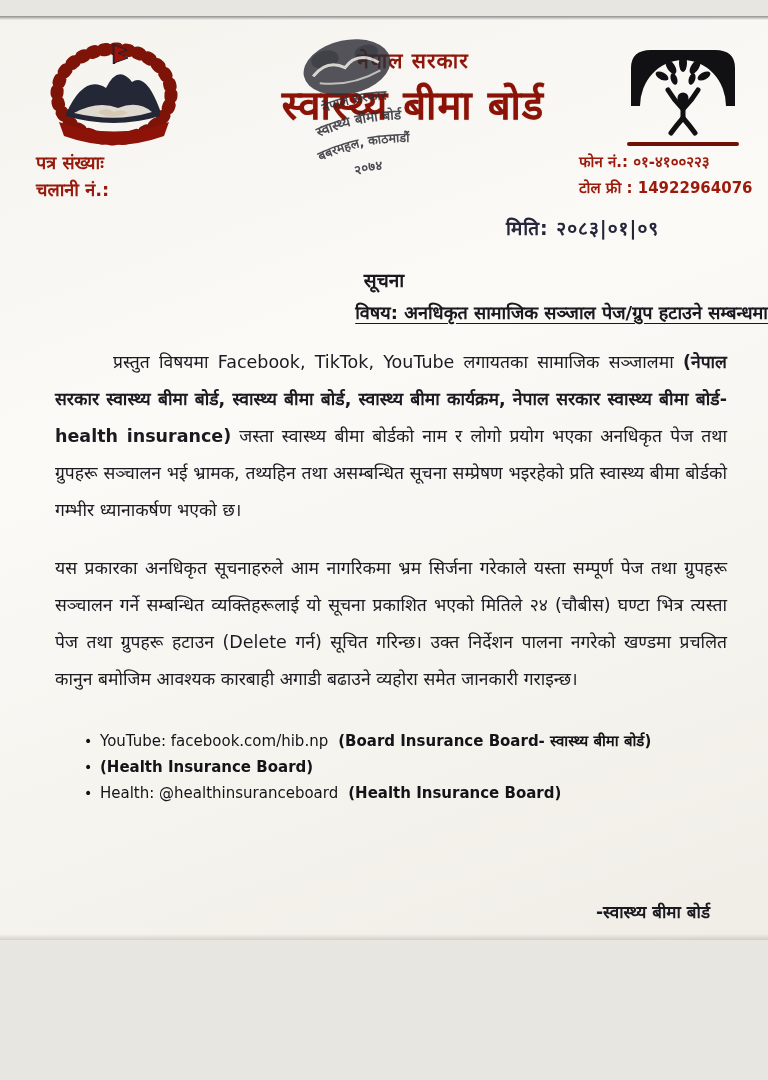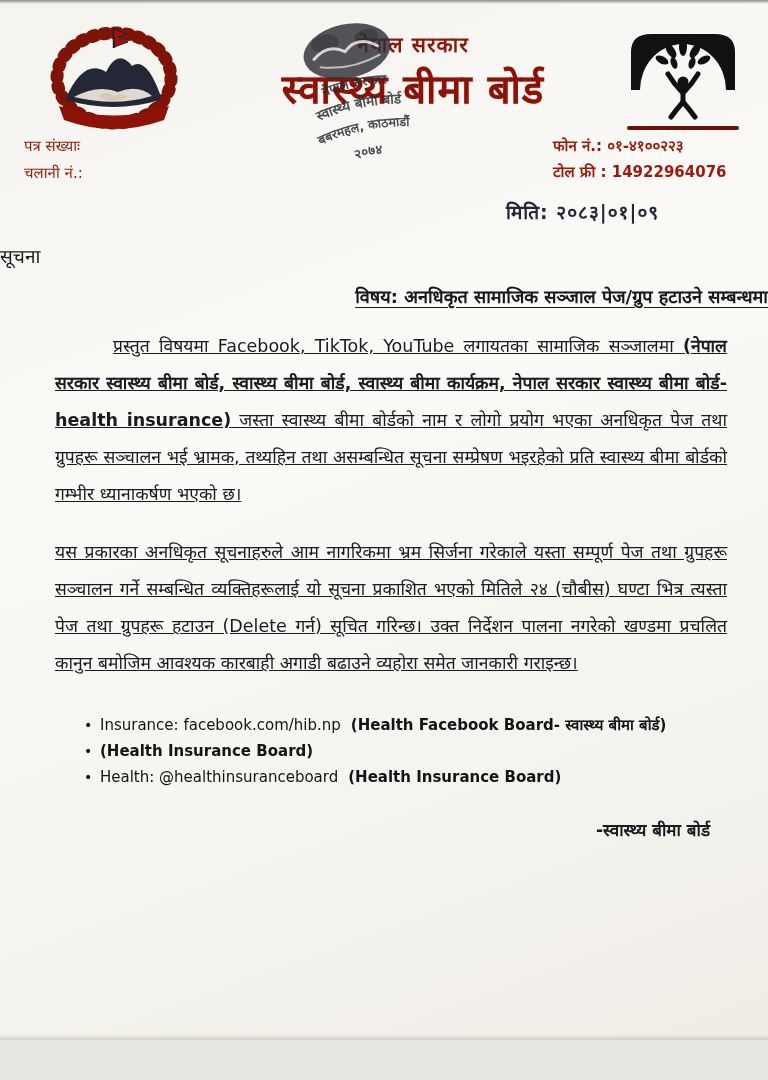--- a/index.html
+++ b/index.html
@@ -1,63 +1,63 @@
 <!DOCTYPE html>
 <html><head>
 <meta charset="utf-8">
 <style>
   html,body{margin:0;padding:0;background:#e8e6e0;}
   .page{
-    position:relative;width:768px;height:1040px;margin:0 auto;overflow:hidden;
+    position:relative;width:768px;height:924px;margin:16px auto;overflow:hidden;
     background:linear-gradient(160deg,#f5f3ee 0%,#fbfaf7 38%,#f4f2ec 78%,#efede6 100%);
     font-family:"DejaVu Sans","Liberation Sans",sans-serif;
     color:#1d1c22;
   }
   .page::before{content:"";position:absolute;left:0;top:0;right:0;height:4px;
     background:linear-gradient(180deg,rgba(60,60,60,.55),rgba(60,60,60,0));pointer-events:none;}
   .page::after{content:"";position:absolute;left:0;bottom:0;right:0;height:6px;
     background:linear-gradient(0deg,rgba(120,115,100,.25),rgba(120,115,100,0));pointer-events:none;}
 
   
   .emblem{position:absolute;left:46px;top:26px;width:138px;height:110px;}
   .brand{position:absolute;left:178px;top:30px;width:470px;text-align:center;z-index:1;}
   .brand .govt{color:#8e170b;font-weight:bold;font-size:21px;letter-spacing:1px;}
   .brand .org{color:#8a1206;font-weight:bold;font-size:40px;letter-spacing:1px;margin-top:2px;
     text-shadow:0 0 1px rgba(138,18,6,.4);}
   .stamp{position:absolute;left:278px;top:18px;width:160px;height:170px;z-index:2;opacity:.92;}
   .hib-logo{position:absolute;left:626px;top:30px;width:114px;height:96px;}
   .logo-rule{position:absolute;left:627px;top:126px;width:112px;height:4px;background:#6e1208;border-radius:2px;}
 
-  .ref-block{position:absolute;left:24px;top:133px;color:#971a0c;font-weight:normal;font-size:15px;line-height:27px;}
-  .contact-block{position:absolute;left:553px;top:133px;color:#9c1a0c;font-weight:bold;font-size:15px;line-height:26px;white-space:nowrap;}
+  .ref-block{position:absolute;left:36px;top:133px;color:#971a0c;font-weight:bold;font-size:18px;line-height:27px;}
+  .contact-block{position:absolute;left:579px;top:133px;color:#9c1a0c;font-weight:bold;font-size:15px;line-height:26px;white-space:nowrap;}
   .contact-block .addr{margin-left:12px;}
   .date-line{position:absolute;left:506px;top:199px;color:#26263b;font-weight:700;font-size:19px;letter-spacing:1px;white-space:nowrap;}
 
   
-  .notice-title{position:absolute;left:0;width:768px;top:243px;text-align:left;
-    font-size:19px;font-weight:normal;color:#19181e;}
+  .notice-title{position:absolute;left:0;width:768px;top:251px;text-align:center;
+    font-size:19px;font-weight:bold;color:#19181e;}
   .subject{position:absolute;left:0;width:768px;top:284px;text-align:right;
     font-size:18px;font-weight:bold;color:#19181e;}
   .subject span{text-decoration:underline;text-underline-offset:4px;}
 
   .body-text{position:absolute;left:55px;top:328px;width:672px;
-    font-size:17.5px;line-height:37px;text-align:justify;color:#1b1a20;text-decoration:underline;}
+    font-size:17.5px;line-height:37px;text-align:justify;color:#1b1a20;}
   .body-text p{margin:0 0 21px 0;}
   .body-text .indent{text-indent:58px;}
   .bold{font-weight:bold;}
 
   .accounts{position:absolute;left:84px;top:712px;width:640px;list-style:none;margin:0;padding:0;
     font-size:15px;line-height:26px;color:#141318;}
   .accounts li{display:flex;align-items:baseline;white-space:nowrap;}
   .accounts .dot{width:16px;color:#111;font-size:14px;}
   .accounts .handle-col{min-width:196px;padding-right:10px;}
   .accounts .handle{}
   .accounts .acct-name{font-weight:bold;}
 
-  .signature{position:absolute;right:58px;top:818px;font-size:17px;font-weight:600;color:#1b1a20;}
+  .signature{position:absolute;right:58px;top:884px;font-size:17px;font-weight:600;color:#1b1a20;}
 </style>
 </head>
 <body>
 
 <div class="page">
 
   <svg class="emblem" viewBox="0 0 138 110">
     <ellipse cx="68" cy="52" rx="57" ry="45" fill="none" stroke="#7e1308" stroke-width="13" stroke-dasharray="3 8.5" stroke-linecap="round"></ellipse>
     <line x1="68" y1="2" x2="68" y2="22" stroke="#23202c" stroke-width="2.5"></line>
     <path d="M68,3 l13,5 -9,3 10,5 -14,5 z" fill="#a01208" stroke="#23202c" stroke-width="1"></path>
@@ -141,22 +141,22 @@
   </div>
 
   <div class="body-text">
     <p class="indent"><span>प्रस्तुत विषयमा Facebook, TikTok, YouTube लगायतका सामाजिक सञ्जालमा </span><span class="bold">(नेपाल सरकार स्वास्थ्य बीमा बोर्ड, स्वास्थ्य बीमा बोर्ड, स्वास्थ्य बीमा कार्यक्रम, नेपाल सरकार स्वास्थ्य बीमा बोर्ड- health insurance)</span><span> जस्ता स्वास्थ्य बीमा बोर्डको नाम र लोगो प्रयोग भएका अनधिकृत पेज तथा ग्रुपहरू सञ्चालन भई भ्रामक, तथ्यहिन तथा असम्बन्धित सूचना सम्प्रेषण भइरहेको प्रति स्वास्थ्य बीमा बोर्डको गम्भीर ध्यानाकर्षण भएको छ।</span></p>
     <p>यस प्रकारका अनधिकृत सूचनाहरुले आम नागरिकमा भ्रम सिर्जना गरेकाले यस्ता सम्पूर्ण पेज तथा ग्रुपहरू सञ्चालन गर्ने सम्बन्धित व्यक्तिहरूलाई यो सूचना प्रकाशित भएको मितिले २४ (चौबीस) घण्टा भित्र त्यस्ता पेज तथा ग्रुपहरू हटाउन (Delete गर्न) सूचित गरिन्छ। उक्त निर्देशन पालना नगरेको खण्डमा प्रचलित कानुन बमोजिम आवश्यक कारबाही अगाडी बढाउने व्यहोरा समेत जानकारी गराइन्छ।</p>
   </div>
 
   <ul class="accounts">
     <li>
       <span class="dot">•</span>
-      <span class="handle-col"><span>Insurance: </span><span class="handle">facebook.com/hib.np</span></span>
-      <span class="acct-name">(Health Facebook Board- स्वास्थ्य बीमा बोर्ड)</span>
+      <span class="handle-col"><span>YouTube: </span><span class="handle">facebook.com/hib.np</span></span>
+      <span class="acct-name">(Board Insurance Board- स्वास्थ्य बीमा बोर्ड)</span>
     </li>
     <li>
       <span class="dot">•</span>
       <span class="acct-name">(Health Insurance Board)</span>
     </li>
     <li>
       <span class="dot">•</span>
       <span class="handle-col"><span>Health: </span><span class="handle">@healthinsuranceboard</span></span>
       <span class="acct-name">(Health Insurance Board)</span>
     </li>

